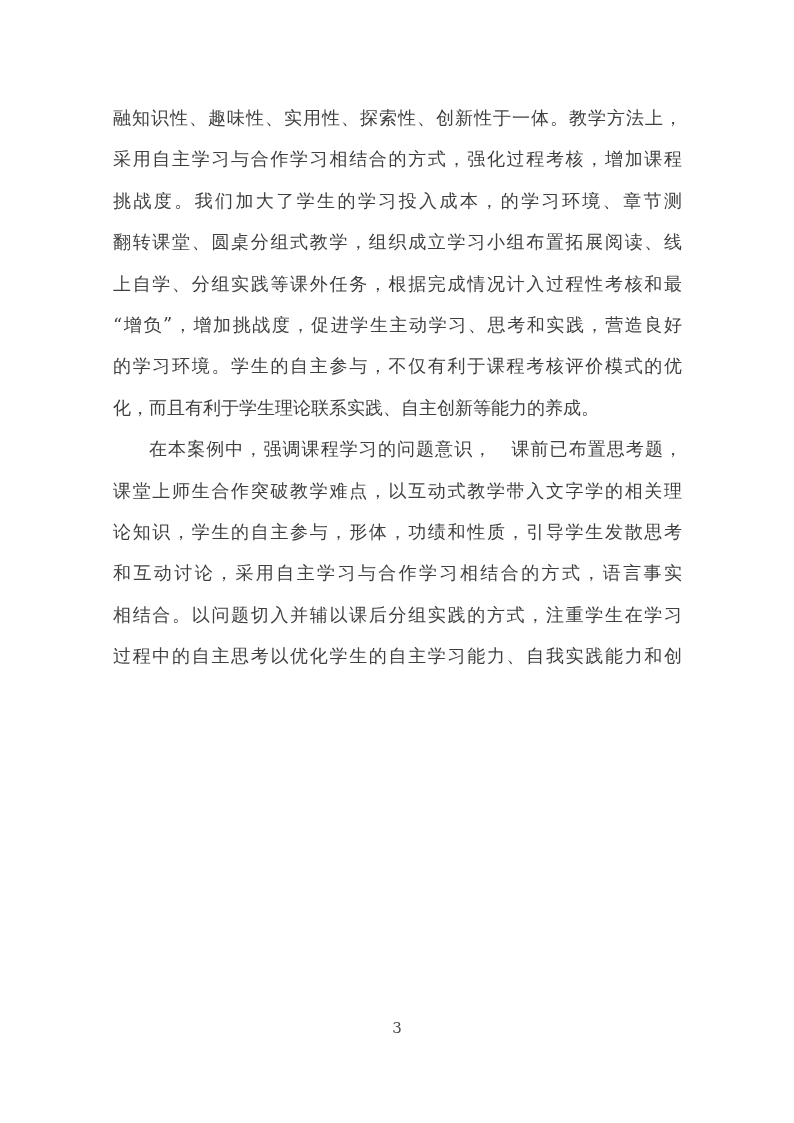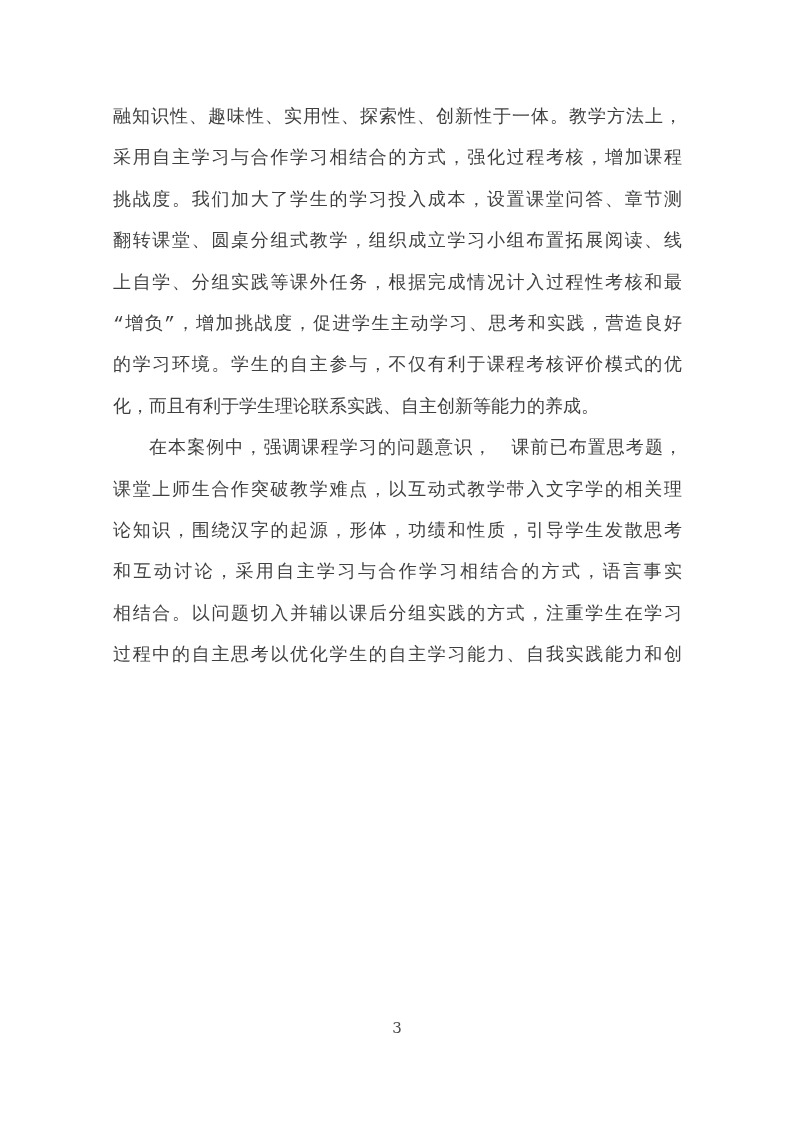--- a/index.html
+++ b/index.html
@@ -18,21 +18,20 @@
   }
   .text-block {
     position: absolute;
     left: 113px;
     top: 97px;
     width: 569px;
   }
   .para {
     margin: 0;
     padding: 0;
-    font-family: Liberation Mono, monospace;
   }
   .line {
     font-size: 18px;
     line-height: 41.4px;
     height: 41.4px;
     text-align: justify;
     text-align-last: justify;
     overflow: hidden;
   }
   .line.para-end {
@@ -56,32 +55,32 @@
 </head>
 <body>
 
 <div class="page">
 
   <div class="text-block">
 
     <div class="para">
       <div class="line">融知识性、趣味性、实用性、探索性、创新性于一体。教学方法上，</div>
       <div class="line">采用自主学习与合作学习相结合的方式，强化过程考核，增加课程</div>
-      <div class="line">挑战度。我们加大了学生的学习投入成本，设置课堂问答、章节测</div>
+      <div class="line">挑战度。我们加大了学生的学习投入成本，的学习环境、章节测</div>
       <div class="line">翻转课堂、圆桌分组式教学，组织成立学习小组布置拓展阅读、线</div>
       <div class="line">上自学、分组实践等课外任务，根据完成情况计入过程性考核和最</div>
       <div class="line">“增负”，增加挑战度，促进学生主动学习、思考和实践，营造良好</div>
       <div class="line">的学习环境。学生的自主参与，不仅有利于课程考核评价模式的优</div>
       <div class="line para-end">化，而且有利于学生理论联系实践、自主创新等能力的养成。</div>
     </div>
 
     <div class="para">
       <div class="line indent">在本案例中，强调课程学习的问题意识，　课前已布置思考题，</div>
       <div class="line">课堂上师生合作突破教学难点，以互动式教学带入文字学的相关理</div>
-      <div class="line">论知识，围绕汉字的起源，形体，功绩和性质，引导学生发散思考</div>
+      <div class="line">论知识，学生的自主参与，形体，功绩和性质，引导学生发散思考</div>
       <div class="line">和互动讨论，采用自主学习与合作学习相结合的方式，语言事实</div>
       <div class="line">相结合。以问题切入并辅以课后分组实践的方式，注重学生在学习</div>
       <div class="line">过程中的自主思考以优化学生的自主学习能力、自我实践能力和创</div>
     </div>
 
   </div>
 
   <div class="page-number">3</div>
 
 </div>

